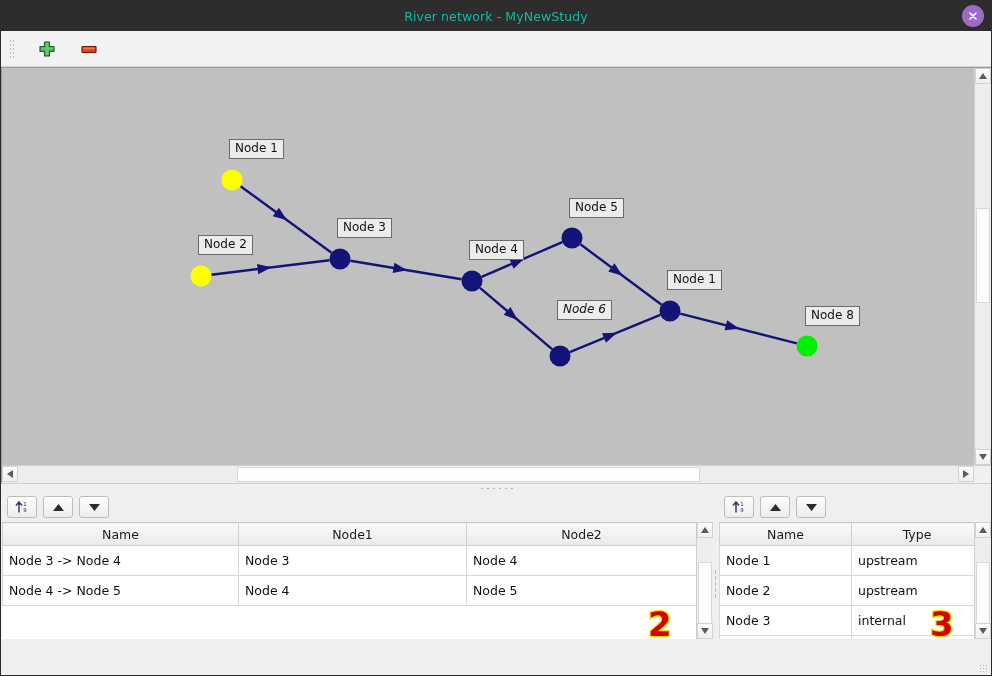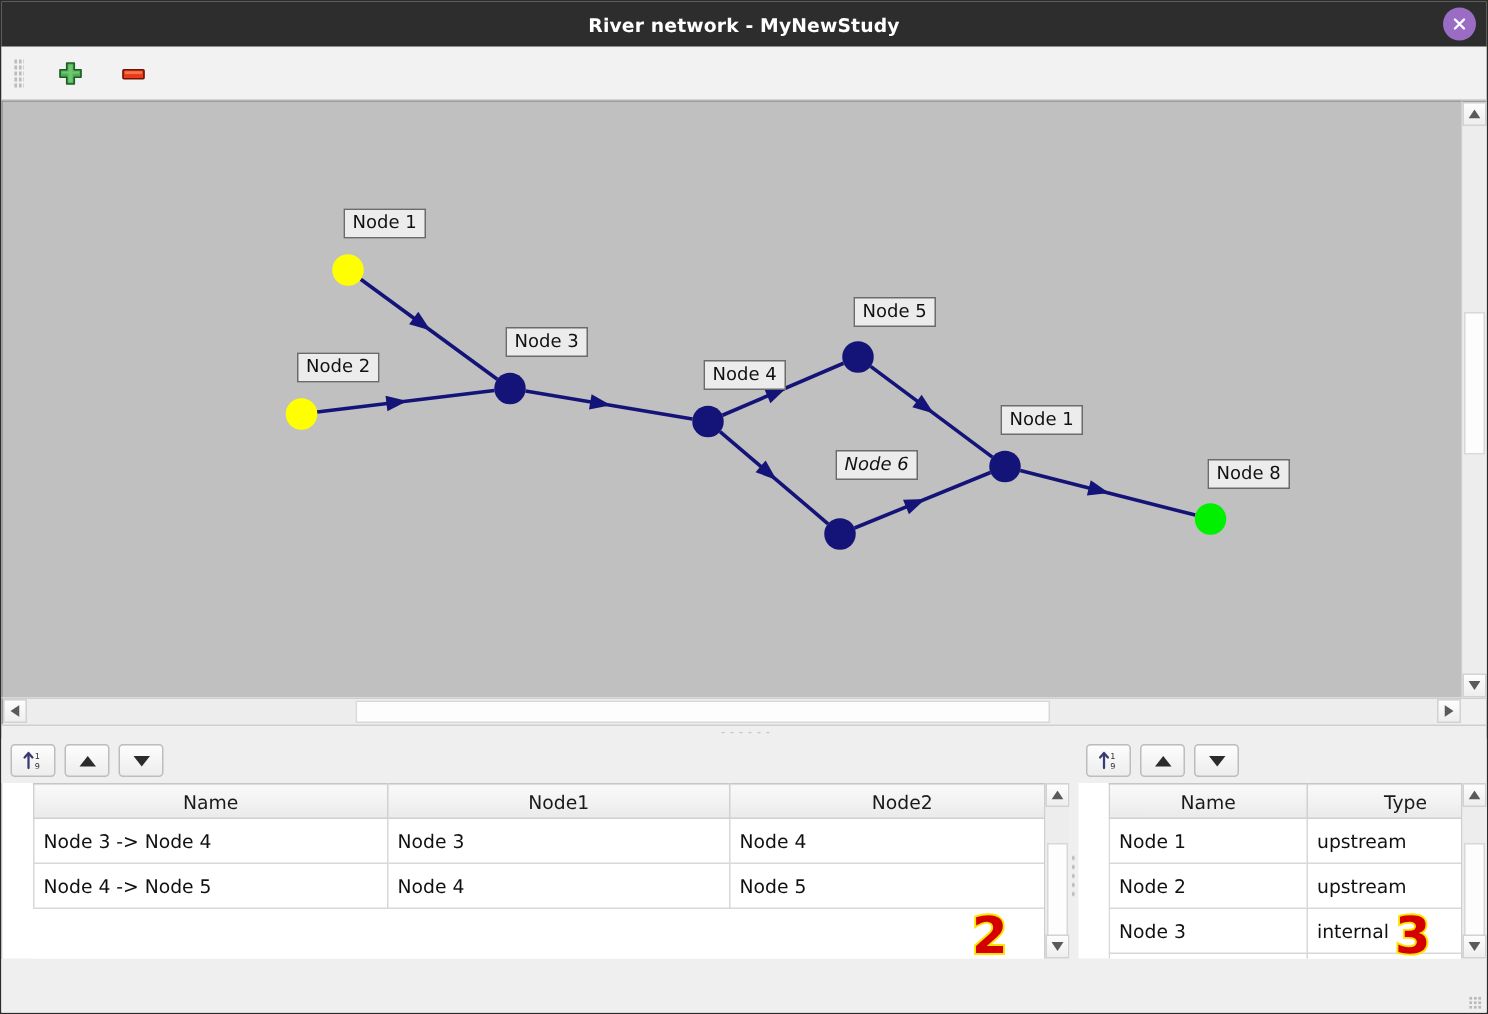--- a/index.html
+++ b/index.html
@@ -27,23 +27,23 @@
     height: 30px;
     background: #2d2d2d;
     color: #f2f2f2;
     display: flex;
     align-items: center;
     justify-content: center;
     flex: none;
   }
   #title-text {
     font-size: 12.5px;
-    font-weight: bold;
+    font-weight: normal;
     letter-spacing: .1px;
-    color: #ffffff;
+    color: #14b8a6;
   }
   #close-btn {
     position: absolute;
     right: 7px; top: 4px;
     width: 22px; height: 22px;
     border-radius: 50%;
     background: #9a6cc4;
     display: flex; align-items: center; justify-content: center;
     cursor: pointer;
   }
@@ -206,21 +206,21 @@
   }
 
   .table-wrap {
     flex: 1;
     display: flex;
     min-height: 0;
     margin: 0 0 0 1px;
     background: #fff;
     position: relative;
   }
-  .table-scroll { flex: 1; overflow: hidden; position: relative; background:#fff;margin-left:20px; }
+  .table-scroll { flex: 1; overflow: hidden; position: relative; background:#fff; }
   table {
     border-collapse: collapse;
     width: 100%;
     table-layout: fixed;
     font-size: 12.5px;
   }
   thead th {
     height: 23px;
     background: linear-gradient(#fafafa,#eaeaea);
     border: 1px solid #d0d0d0;

